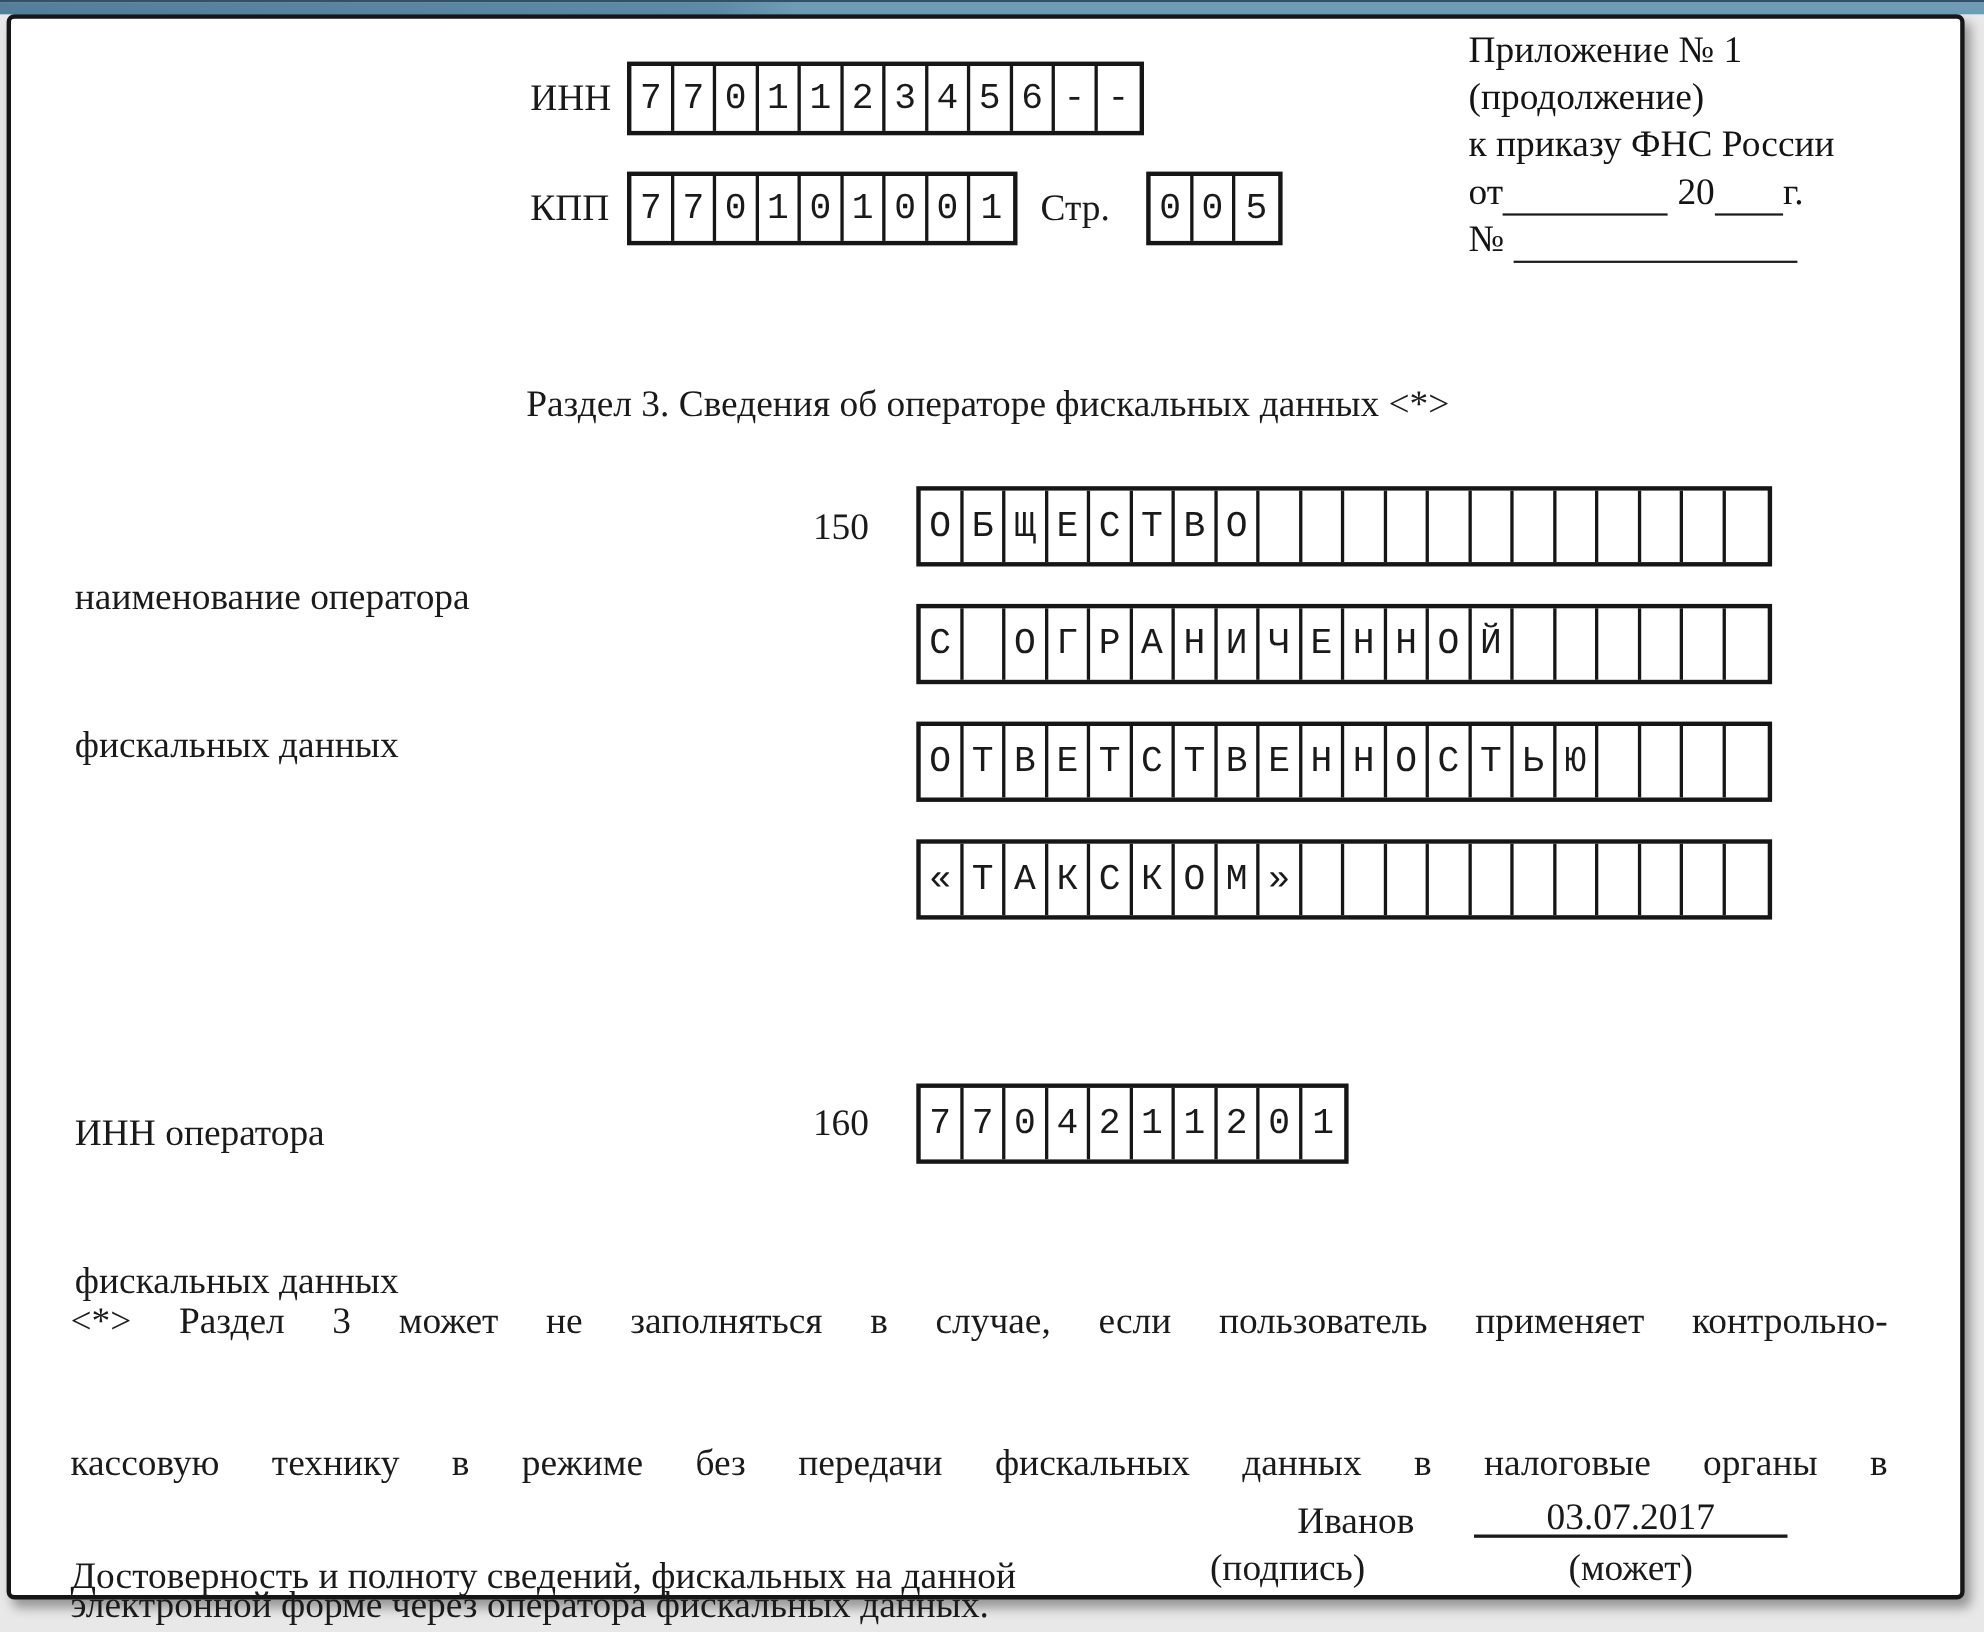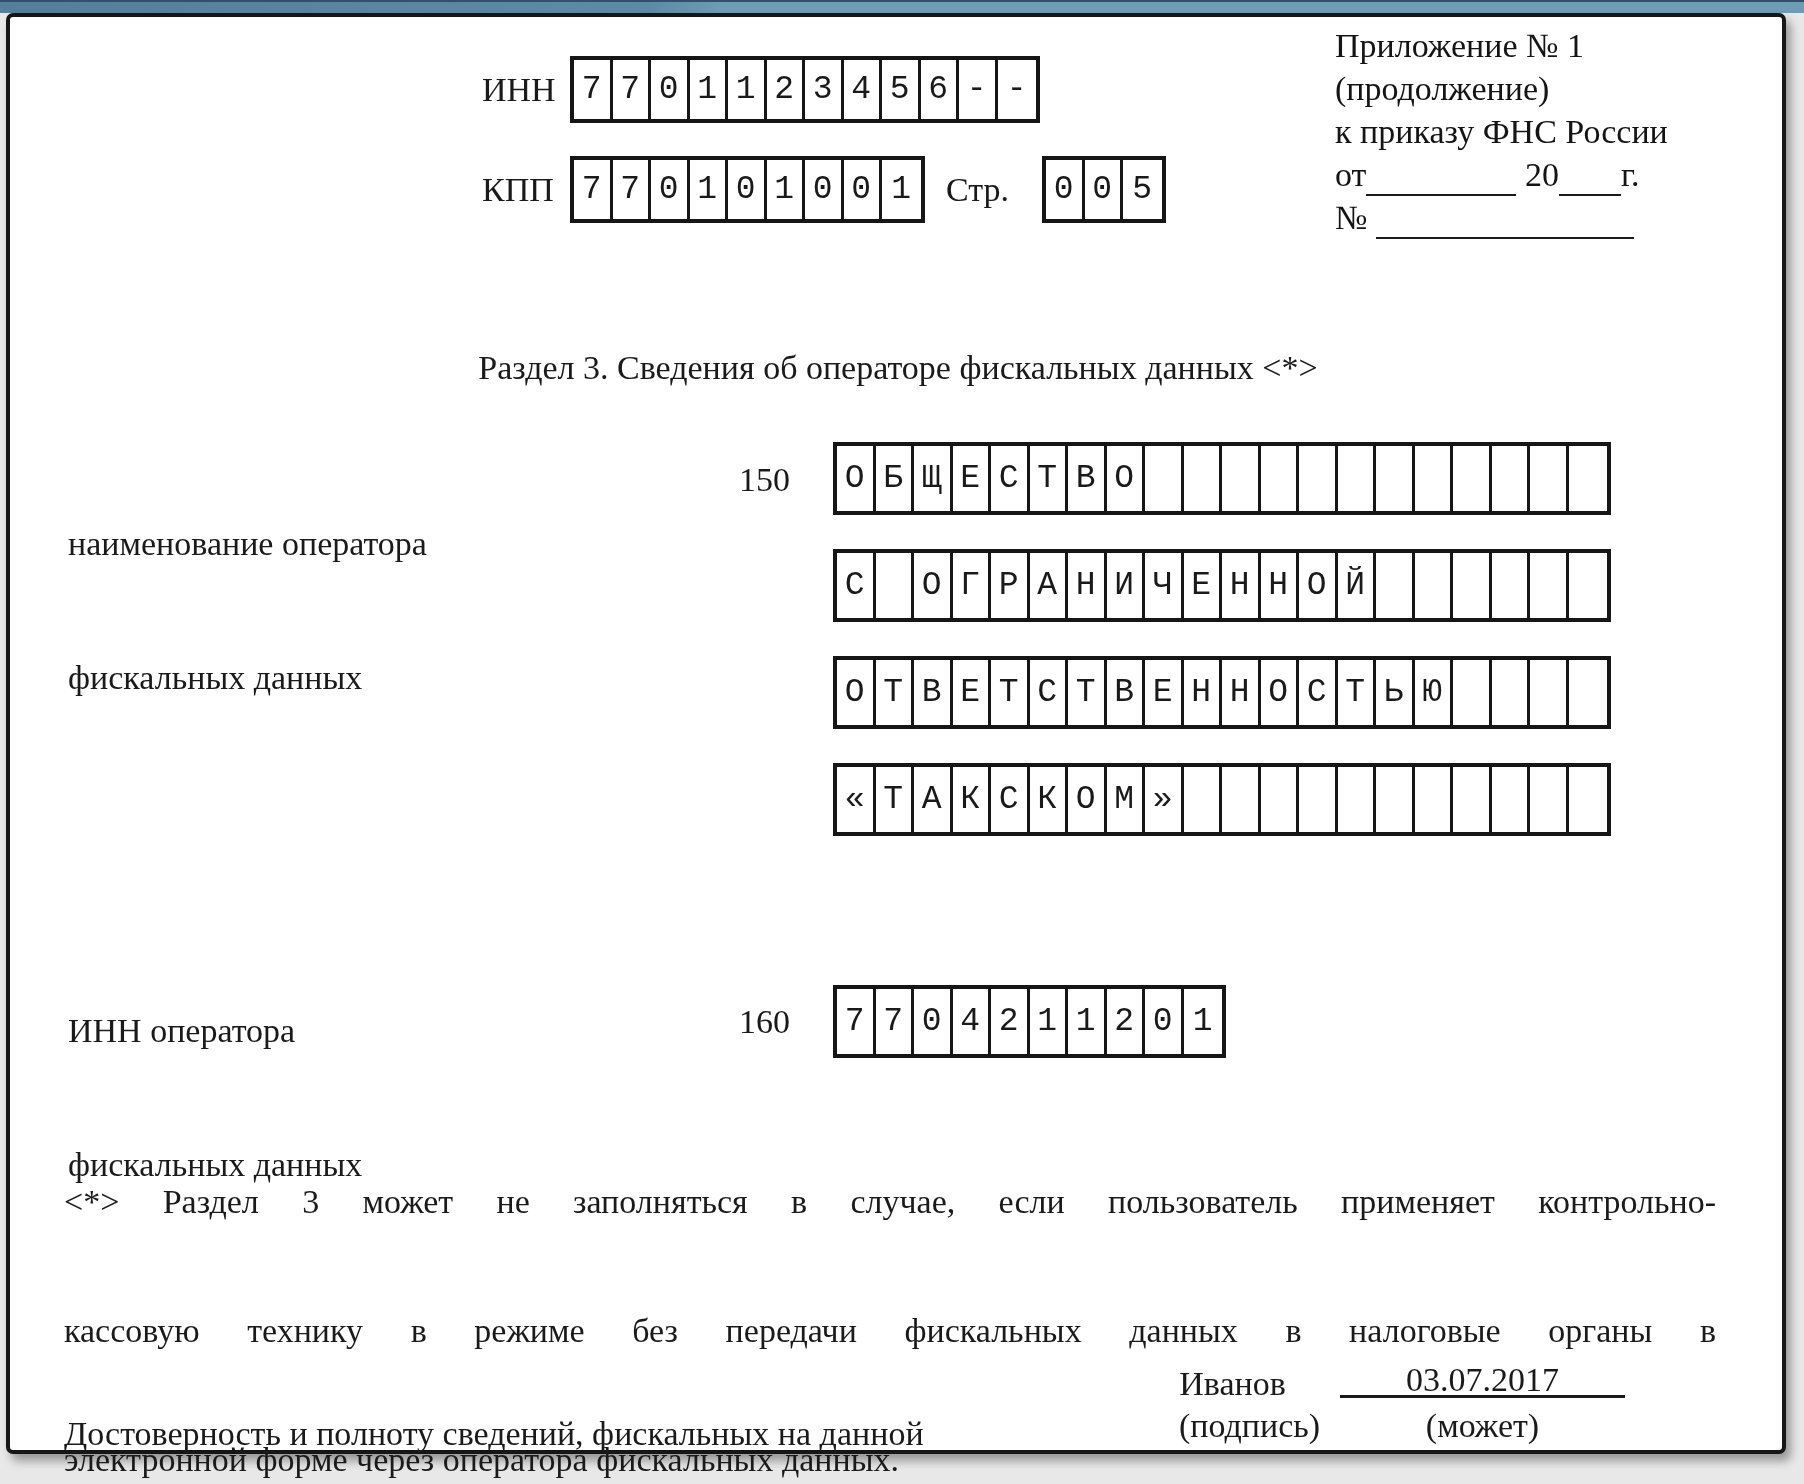--- a/index.html
+++ b/index.html
@@ -218,15 +218,15 @@
   <div class="fn-line fn-just">кассовую технику в режиме без передачи фискальных данных в налоговые органы в</div>
   <div class="fn-line">электронной форме через оператора фискальных данных.</div>
 </div>
 
 <div class="abs mono" style="left:64px;top:1326px;">
   <div>Достоверность и полноту сведений, фискальных на данной</div>
   
 </div>
 
 <div class="abs mono sigcol" style="left:1150px;top:1362px;">Иванов</div>
-<div class="abs mono sigcol" style="left:1167px;top:1404px;">(подпись)</div>
+<div class="abs mono sigcol" style="left:1088px;top:1404px;">(подпись)</div>
 <div class="abs mono dateblock" style="top:1358px;">03.07.2017</div>
 <div class="abs mono" style="left:1340px;top:1404px;width:285px;text-align:center;">(может)</div>
 
 </body></html>

